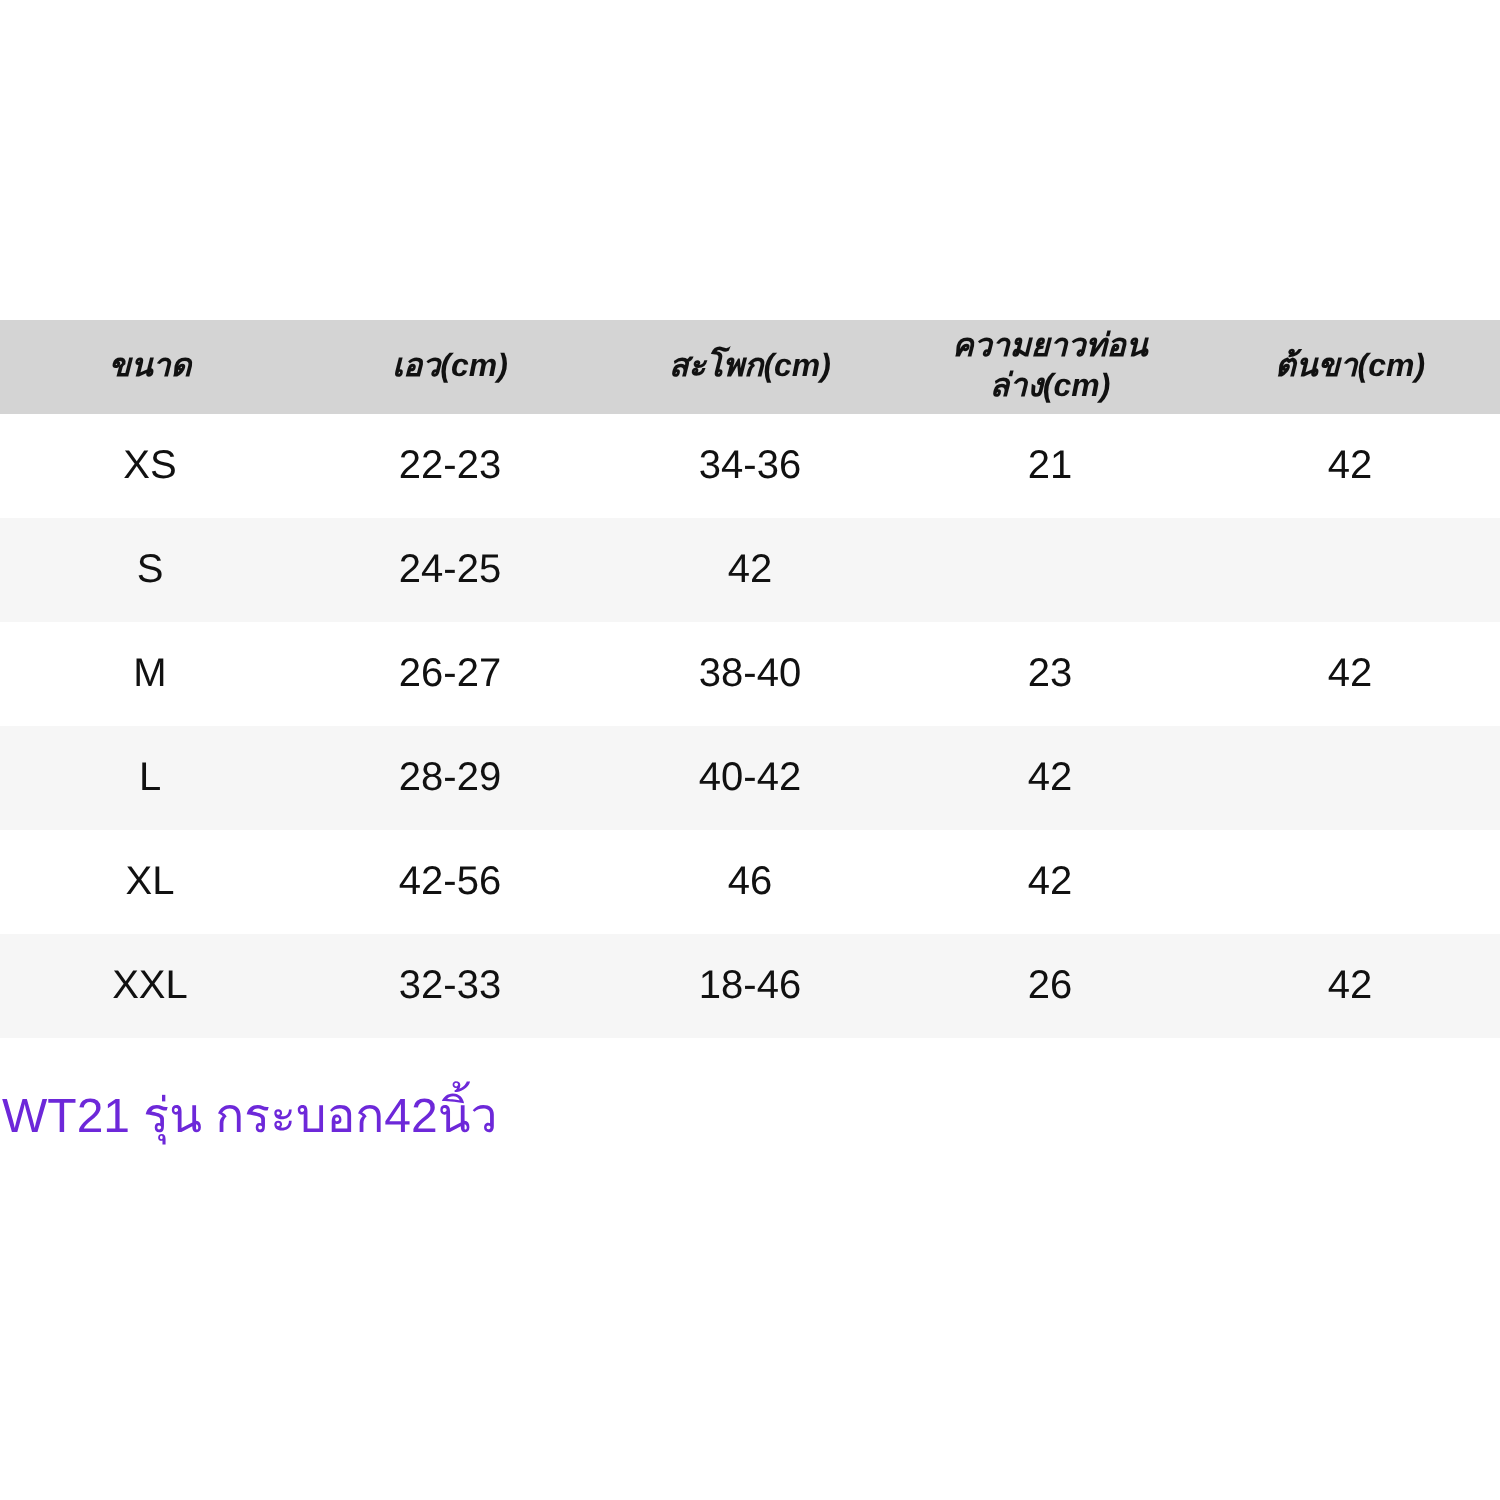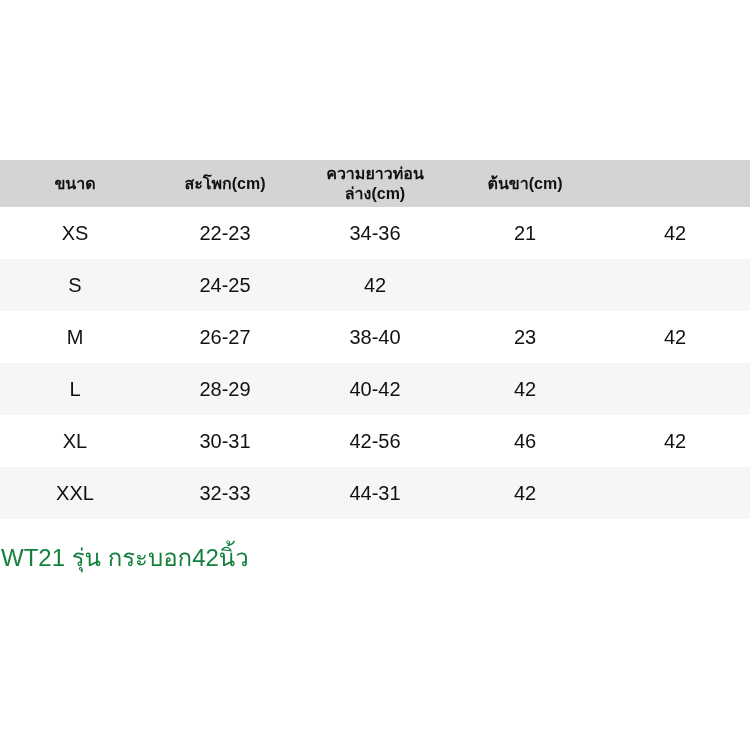--- a/index.html
+++ b/index.html
@@ -24,20 +24,21 @@
     left: 0;
     top: 160px;
     width: 750px;
   }
   .thead {
     display: grid;
     grid-template-columns: repeat(5, 1fr);
     background: #d4d4d4;
     min-height: 47px;
     align-items: center;
+    font-style: italic;
   }
   .th {
     box-sizing: border-box;
     text-align: center;
     font-weight: bold;
     font-size: 16px;
     line-height: 1.25;
     color: #111111;
     padding: 2px 6px;
     overflow-wrap: anywhere;
@@ -55,33 +56,34 @@
   .td {
     text-align: center;
     font-size: 20px;
     color: #111111;
   }
   .footer-note {
     position: absolute;
     left: 1px;
     top: 538px;
     font-size: 24px;
-    color: #15803d;
+    color: #6d28d9;
     white-space: nowrap;
   }
 </style>
 </head>
 <body>
 
 <div class="canvas">
 
   <div class="size-table">
 
     <div class="thead">
       <div class="th">ขนาด</div>
+      <div class="th">เอว(cm)</div>
       <div class="th">สะโพก(cm)</div>
       <div class="th">ความยาวท่อนล่าง(cm)</div>
       <div class="th">ต้นขา(cm)</div>
     </div>
 
     <div class="trow">
       <div class="td">XS</div>
       <div class="td">22-23</div>
       <div class="td">34-36</div>
       <div class="td">21</div>
@@ -104,30 +106,30 @@
 
     <div class="trow alt">
       <div class="td">L</div>
       <div class="td">28-29</div>
       <div class="td">40-42</div>
       <div class="td">42</div>
     </div>
 
     <div class="trow">
       <div class="td">XL</div>
-      <div class="td">30-31</div>
       <div class="td">42-56</div>
       <div class="td">46</div>
       <div class="td">42</div>
     </div>
 
     <div class="trow alt">
       <div class="td">XXL</div>
       <div class="td">32-33</div>
-      <div class="td">44-31</div>
+      <div class="td">18-46</div>
+      <div class="td">26</div>
       <div class="td">42</div>
     </div>
 
   </div>
 
   <div class="footer-note">WT21 รุ่น กระบอก42นิ้ว</div>
 
 </div>
 
 </body></html>

